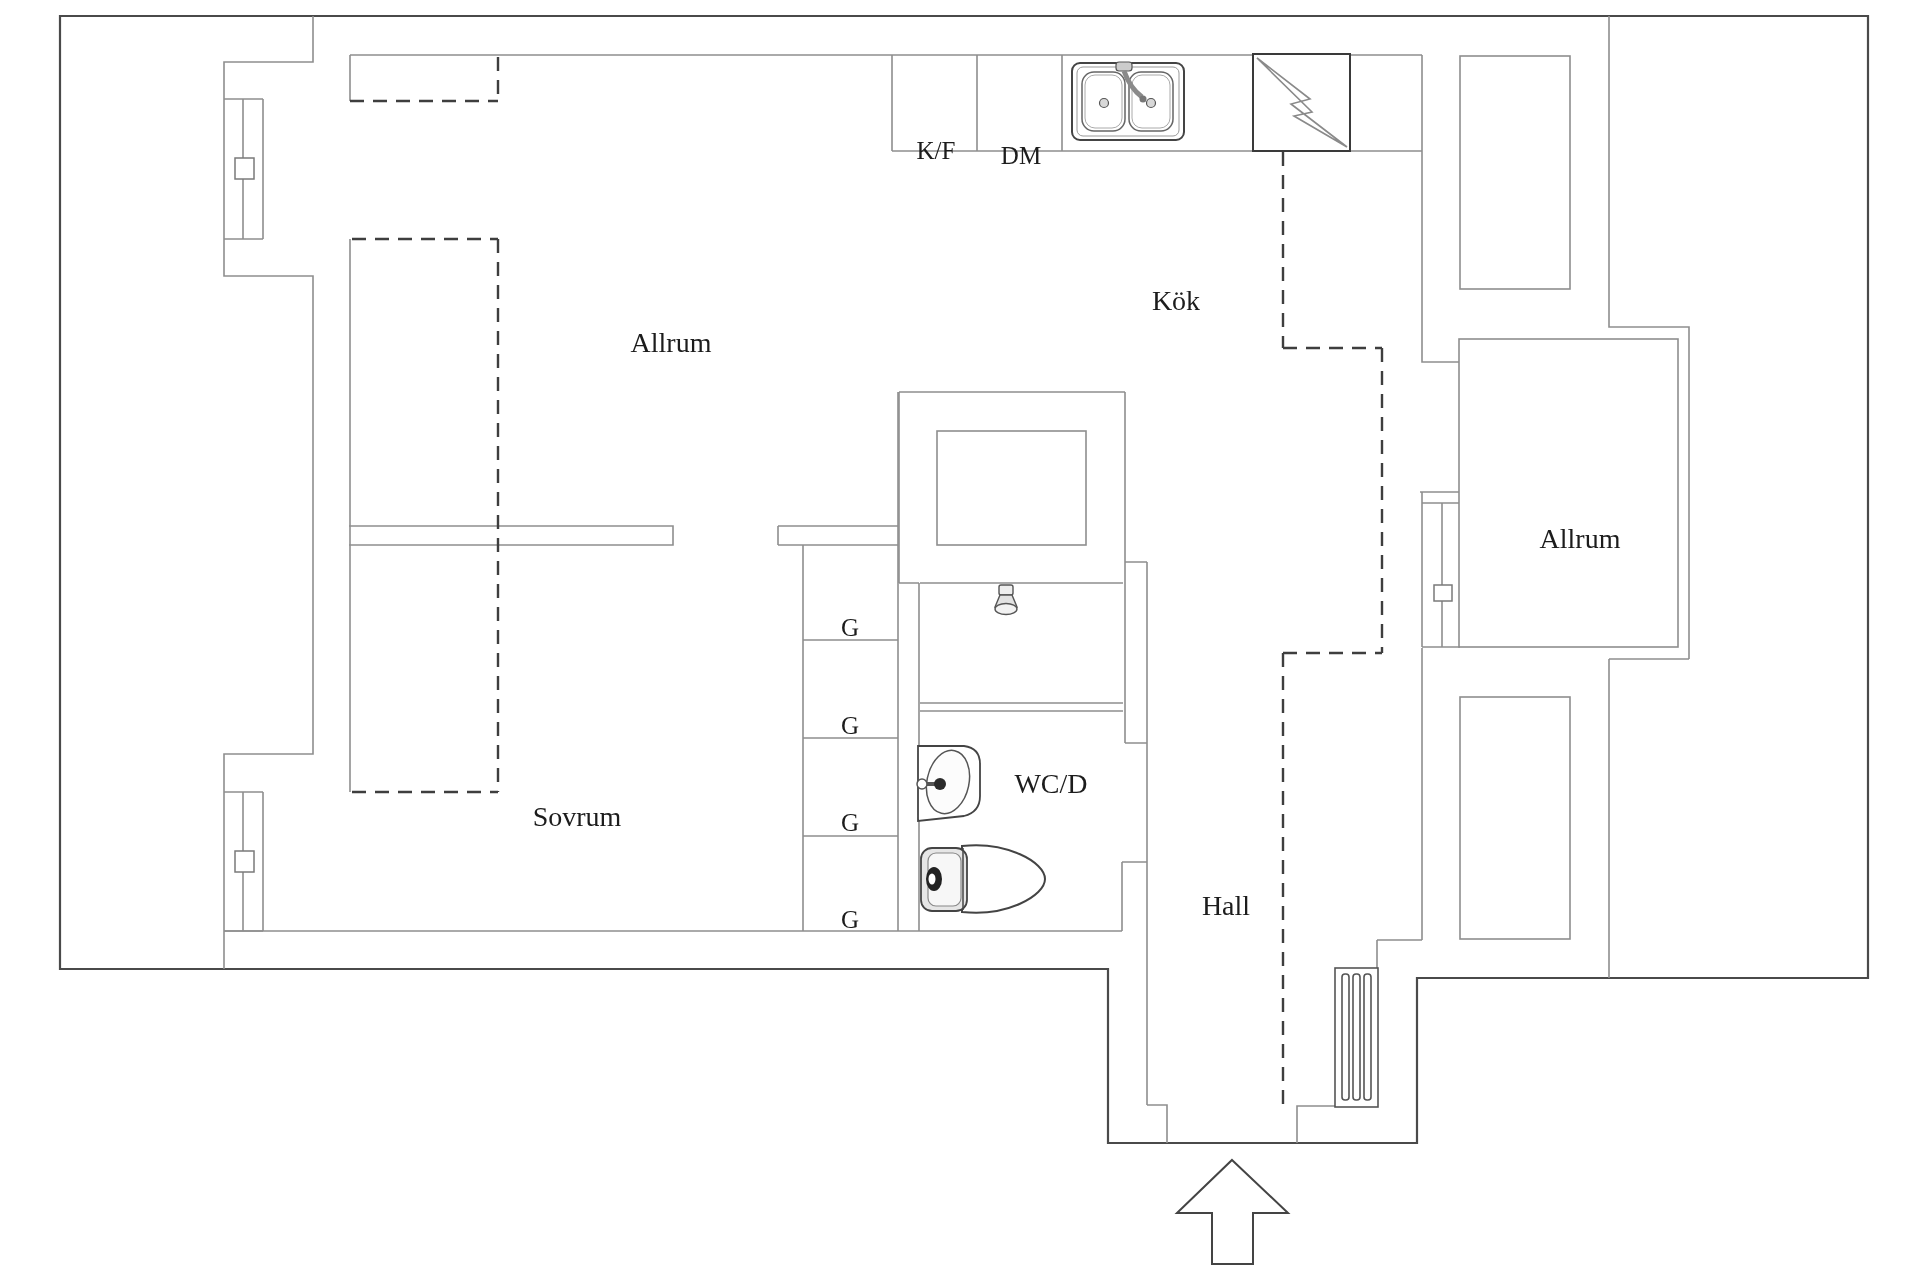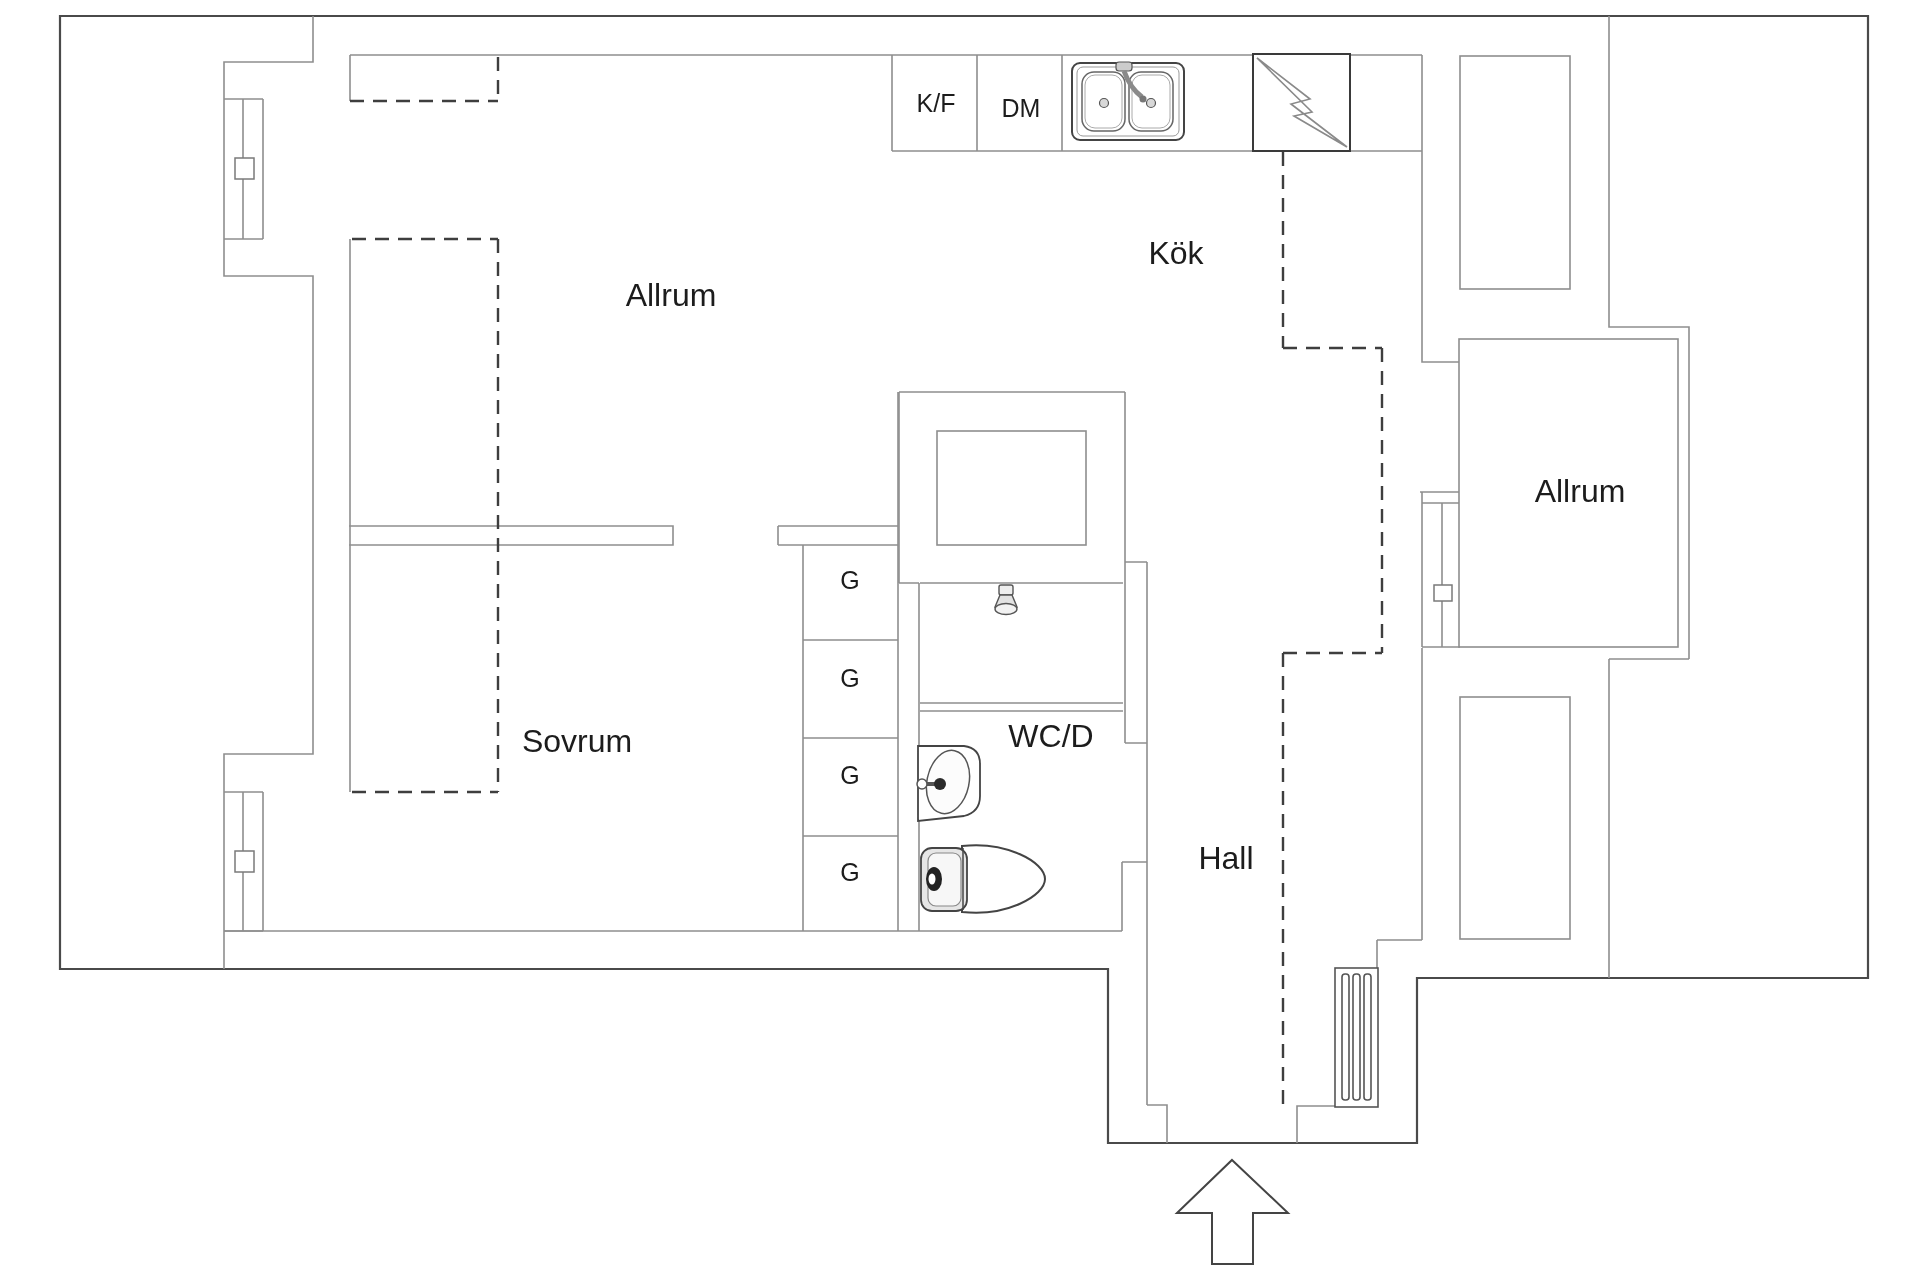--- a/index.html
+++ b/index.html
@@ -1,21 +1,21 @@
 <!DOCTYPE html>
 <html><head>
 <meta charset="utf-8">
 <style>
   html,body{margin:0;padding:0;background:#fff;}
   .stage{position:relative;width:1920px;height:1280px;background:#ffffff;overflow:hidden;
          font-family:"Liberation Serif", serif;}
   svg{position:absolute;left:0;top:0;}
   .lbl{position:absolute;transform:translate(-50%,-50%);color:#1c1c1c;white-space:nowrap;
-       font-family:Liberation Sans, sans-serif;}
-  .room{font-size:32px;}
+       font-family:Liberation Serif, serif;margin-top:48px;}
+  .room{font-size:28px;}
   .small{font-size:25px;}
 </style>
 </head>
 <body>
 
 <div class="stage">
 
   <svg width="1920" height="1280" viewBox="0 0 1920 1280">
 
     <g stroke="#4a4a4a" stroke-width="2.2" fill="none">
@@ -135,21 +135,21 @@
       <rect x="1364" y="974" width="7" height="126" rx="3"></rect>
     </g>
 
     <g>
       <path d="M1232,1160 L1288,1213 L1253,1213 L1253,1264 L1212,1264 L1212,1213 L1177,1213 Z" fill="#ffffff" stroke="#444" stroke-width="2"></path>
     </g>
   </svg>
 
   <div class="lbl room" style="left:671px;top:295px">Allrum</div>
   <div class="lbl room" style="left:1176px;top:253px">Kök</div>
-  <div class="lbl room" style="left:577px;top:741px">Sovrum</div>
+  <div class="lbl room" style="left:577px;top:769px">Sovrum</div>
   <div class="lbl room" style="left:1580px;top:491px">Allrum</div>
   <div class="lbl room" style="left:1226px;top:858px">Hall</div>
   <div class="lbl room" style="left:1051px;top:736px">WC/D</div>
 
   <div class="lbl small" style="left:936px;top:103px">K/F</div>
   <div class="lbl small" style="left:1021px;top:108px">DM</div>
 
   <div class="lbl small" style="left:850px;top:580px">G</div>
   <div class="lbl small" style="left:850px;top:678px">G</div>
   <div class="lbl small" style="left:850px;top:775px">G</div>

